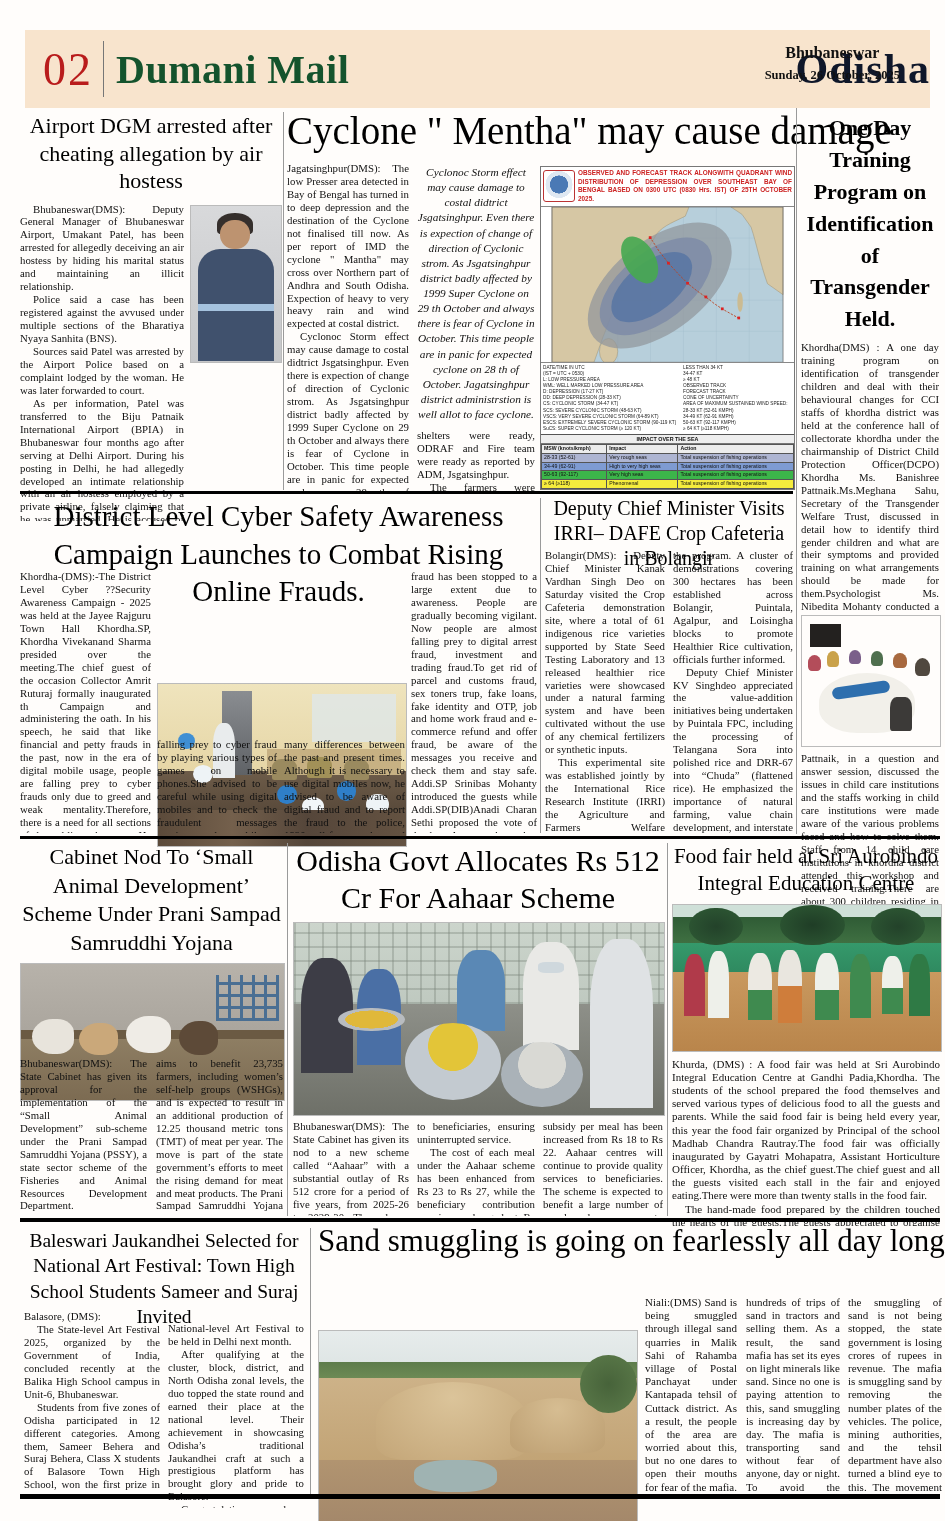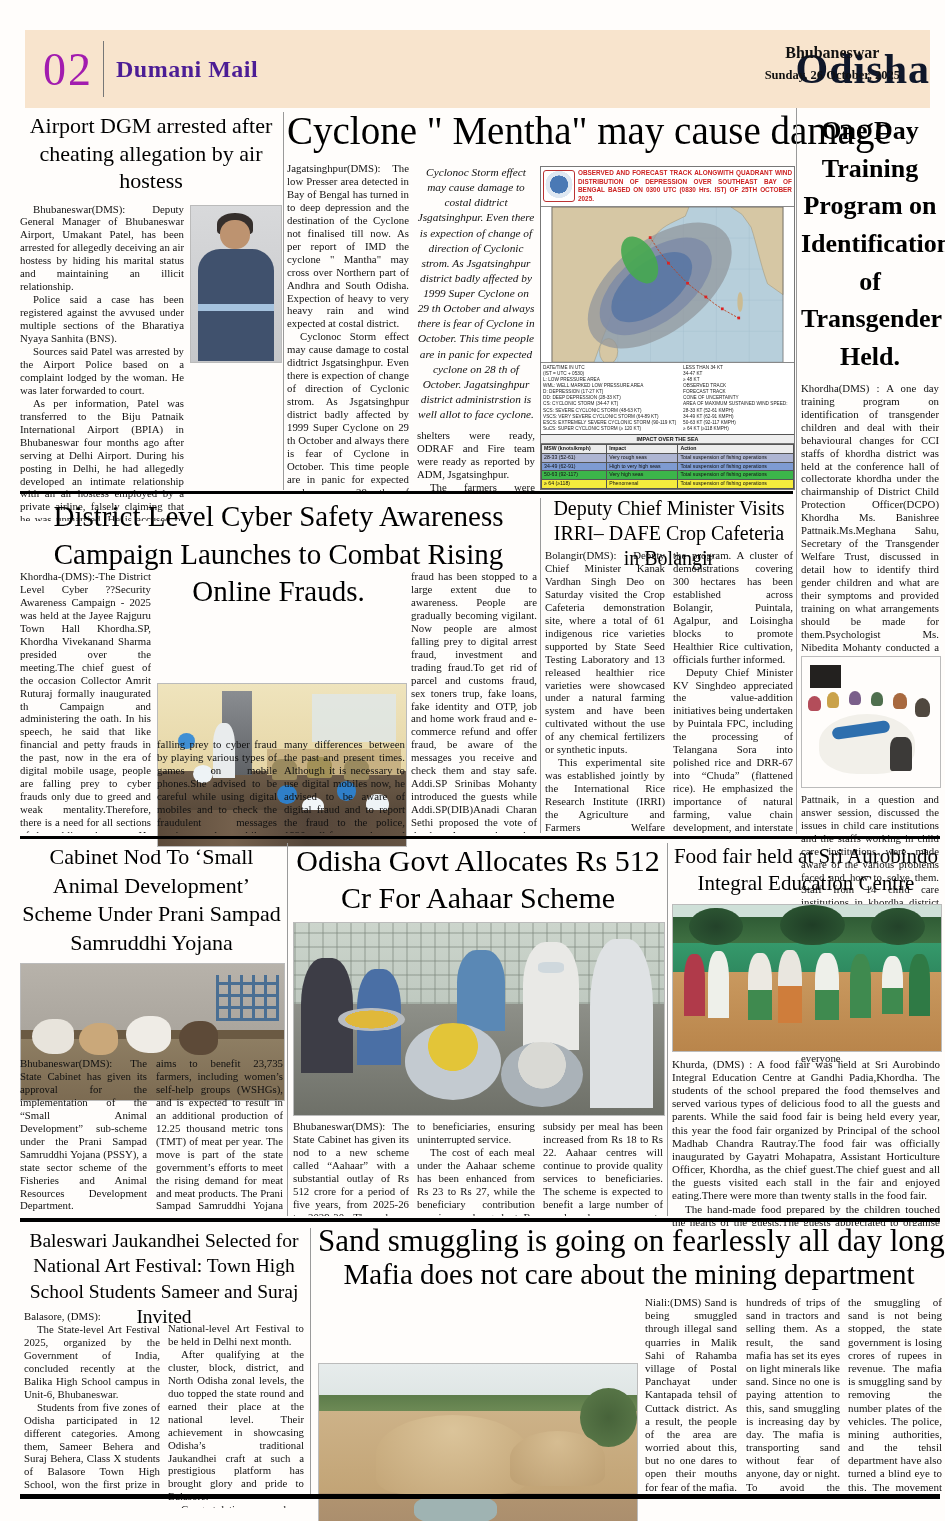--- a/index.html
+++ b/index.html
@@ -2,23 +2,23 @@
 <html><head>
 <meta charset="utf-8">
 <style>
   html,body{margin:0;padding:0;background:#e9e9e9;}
   .page{position:relative;width:945px;height:1521px;background:#fffdfb;margin:0 auto;
         font-family:"Liberation Serif",serif;color:#111;overflow:hidden;}
   .abs{position:absolute;}
   
   .masthead{position:absolute;left:25px;top:30px;width:905px;height:78px;background:#f8e4cd;
             display:flex;align-items:center;}
-  .pageno{font-size:46px;color:#a21caf;font-weight:400;margin-left:18px;letter-spacing:2px;}
+  .pageno{font-size:46px;color:#b91c1c;font-weight:400;margin-left:18px;letter-spacing:2px;}
   .mast-divider{width:1px;height:56px;background:#777;margin:0 12px 0 10px;}
-  .paper-name{font-size:24px;font-weight:bold;color:#4c1d95;letter-spacing:.5px;}
+  .paper-name{font-size:40px;font-weight:bold;color:#14532d;letter-spacing:.5px;}
   .edition{position:absolute;left:0;right:0;text-align:right;font-size:42px;font-weight:bold;
            color:#0f172a;letter-spacing:1px;}
   .mast-right{position:absolute;right:30px;top:14px;text-align:center;}
   .mast-city{font-size:16px;font-weight:bold;}
   .mast-date{font-size:12.5px;font-weight:bold;margin-top:6px;}
   
   .hl{text-align:center;font-weight:400;color:#000;}
   .hl-b{font-weight:bold;}
   .body-text{font-size:10.8px;line-height:1.2;text-align:justify;overflow:hidden;}
   .body-text div+div{text-indent:13px;}
@@ -262,21 +262,21 @@
           <td>Total suspension of fishing  operations</td>
         </tr>
       </tbody>
         </table>
     </div>
   </div>
 
   <div class="vrule abs" style="left:796px;top:108px;height:726px;"></div>
 
   <div class="abs" style="left:801px;top:112px;width:138px;">
-    <div class="hl hl-b" style="font-size:26px;line-height:1.45;">One Day Training Program on Identification of Transgender Held.</div>
+    <div class="hl hl-b" style="font-size:22px;line-height:1.45;">One Day Training Program on Identification of Transgender Held.</div>
     <div class="body-text" style="margin-top:6px;height:270px;">
         <div>Khordha(DMS) :  A one day training program on identification of transgender children and deal with their behavioural changes for CCI staffs of khordha district was held at the conference hall of collectorate khordha under the chairmanship of District Child Protection Officer(DCPO) Khordha Ms. Banishree Pattnaik.Ms.Meghana Sahu, Secretary of the Transgender Welfare Trust, discussed in detail how to identify third gender children and what are their symptoms and provided training on what arrangements should be made for them.Psychologist Ms. Nibedita Mohanty conducted a session on how to deal with transgender children, what behavioral changes occur and what services are needed to integrate them into the mainstream of society.</div>
       </div>
     <div class="photo ph-conf" style="width:138px;height:130px;margin-top:4px;">
       <i class="screen"></i>
         <i class="p1"></i>
         <i class="p2"></i>
         <i class="p3"></i>
         <i class="p4"></i>
         <i class="p5"></i>
@@ -424,21 +424,20 @@
         <div>National-level Art Festival to be held in Delhi next month.</div>
         <div>After qualifying at the cluster, block, district, and North Odisha zonal levels, the duo topped the state round and earned their place at the national level. Their achievement in showcasing Odisha’s traditional Jaukandhei craft at such a prestigious platform has brought glory and pride to Balasore.</div>
         <div>Congratulations have poured in from various quarters, including renowned Jaukandhei artist Keshudas, guide teacher Sasmita Giri, artist Kanaklata Das, teachers of the school, and members of the Jaukandhei Wedding Festival Committee.</div>
       </div>
   </div>
 
   <div class="vrule abs" style="left:310px;top:1228px;height:266px;"></div>
 
   <div class="abs" style="left:318px;top:1224px;width:622px;">
     <div class="hl" style="font-size:31px;line-height:1.1;white-space:nowrap;">Sand smuggling is going on fearlessly all day long.</div>
-    <div class="hl" style="font-size:29px;line-height:1.15;white-space:nowrap;">Mafia does not care about the mining department</div>
     <div class="photo ph-sand abs" style="left:0;top:72px;width:318px;height:196px;">
       <i class="grass"></i>
         <i class="mound"></i>
         <i class="mound2"></i>
         <i class="pit"></i>
     </div>
     <div class="abs body-text" style="left:327px;top:72px;width:92px;height:200px;font-size:11px;">Niali:(DMS) Sand is being smuggled through illegal sand quarries in Malik Sahi of Rahamba village of Postal Panchayat under Kantapada tehsil of Cuttack district. As a result, the people of the area are worried about this, but no one dares to open their mouths for fear of the mafia. It is being said that the mafia can earn more than forty thousand rupees in a day by transporting</div>
     <div class="abs body-text" style="left:428px;top:72px;width:94px;height:200px;font-size:11px;">hundreds of trips of sand in tractors and selling them. As a result, the sand mafia has set its eyes on light minerals like sand. Since no one is paying attention to this, sand smuggling is increasing day by day. The mafia is transporting sand without fear of anyone, day or night. To avoid the administration, the mafia guards are guarding every street and market. While</div>
     <div class="abs body-text" style="left:530px;top:72px;width:94px;height:200px;font-size:11px;">the smuggling of sand is not being stopped, the state government is losing crores of rupees in revenue. The mafia is smuggling sand by removing the number plates of the vehicles. The police, mining authorities, and the tehsil department have also turned a blind eye to this. The movement of sand trucks through the Rahamba Bazaar is being disrupted due to dust and smoke.</div>
   </div>

